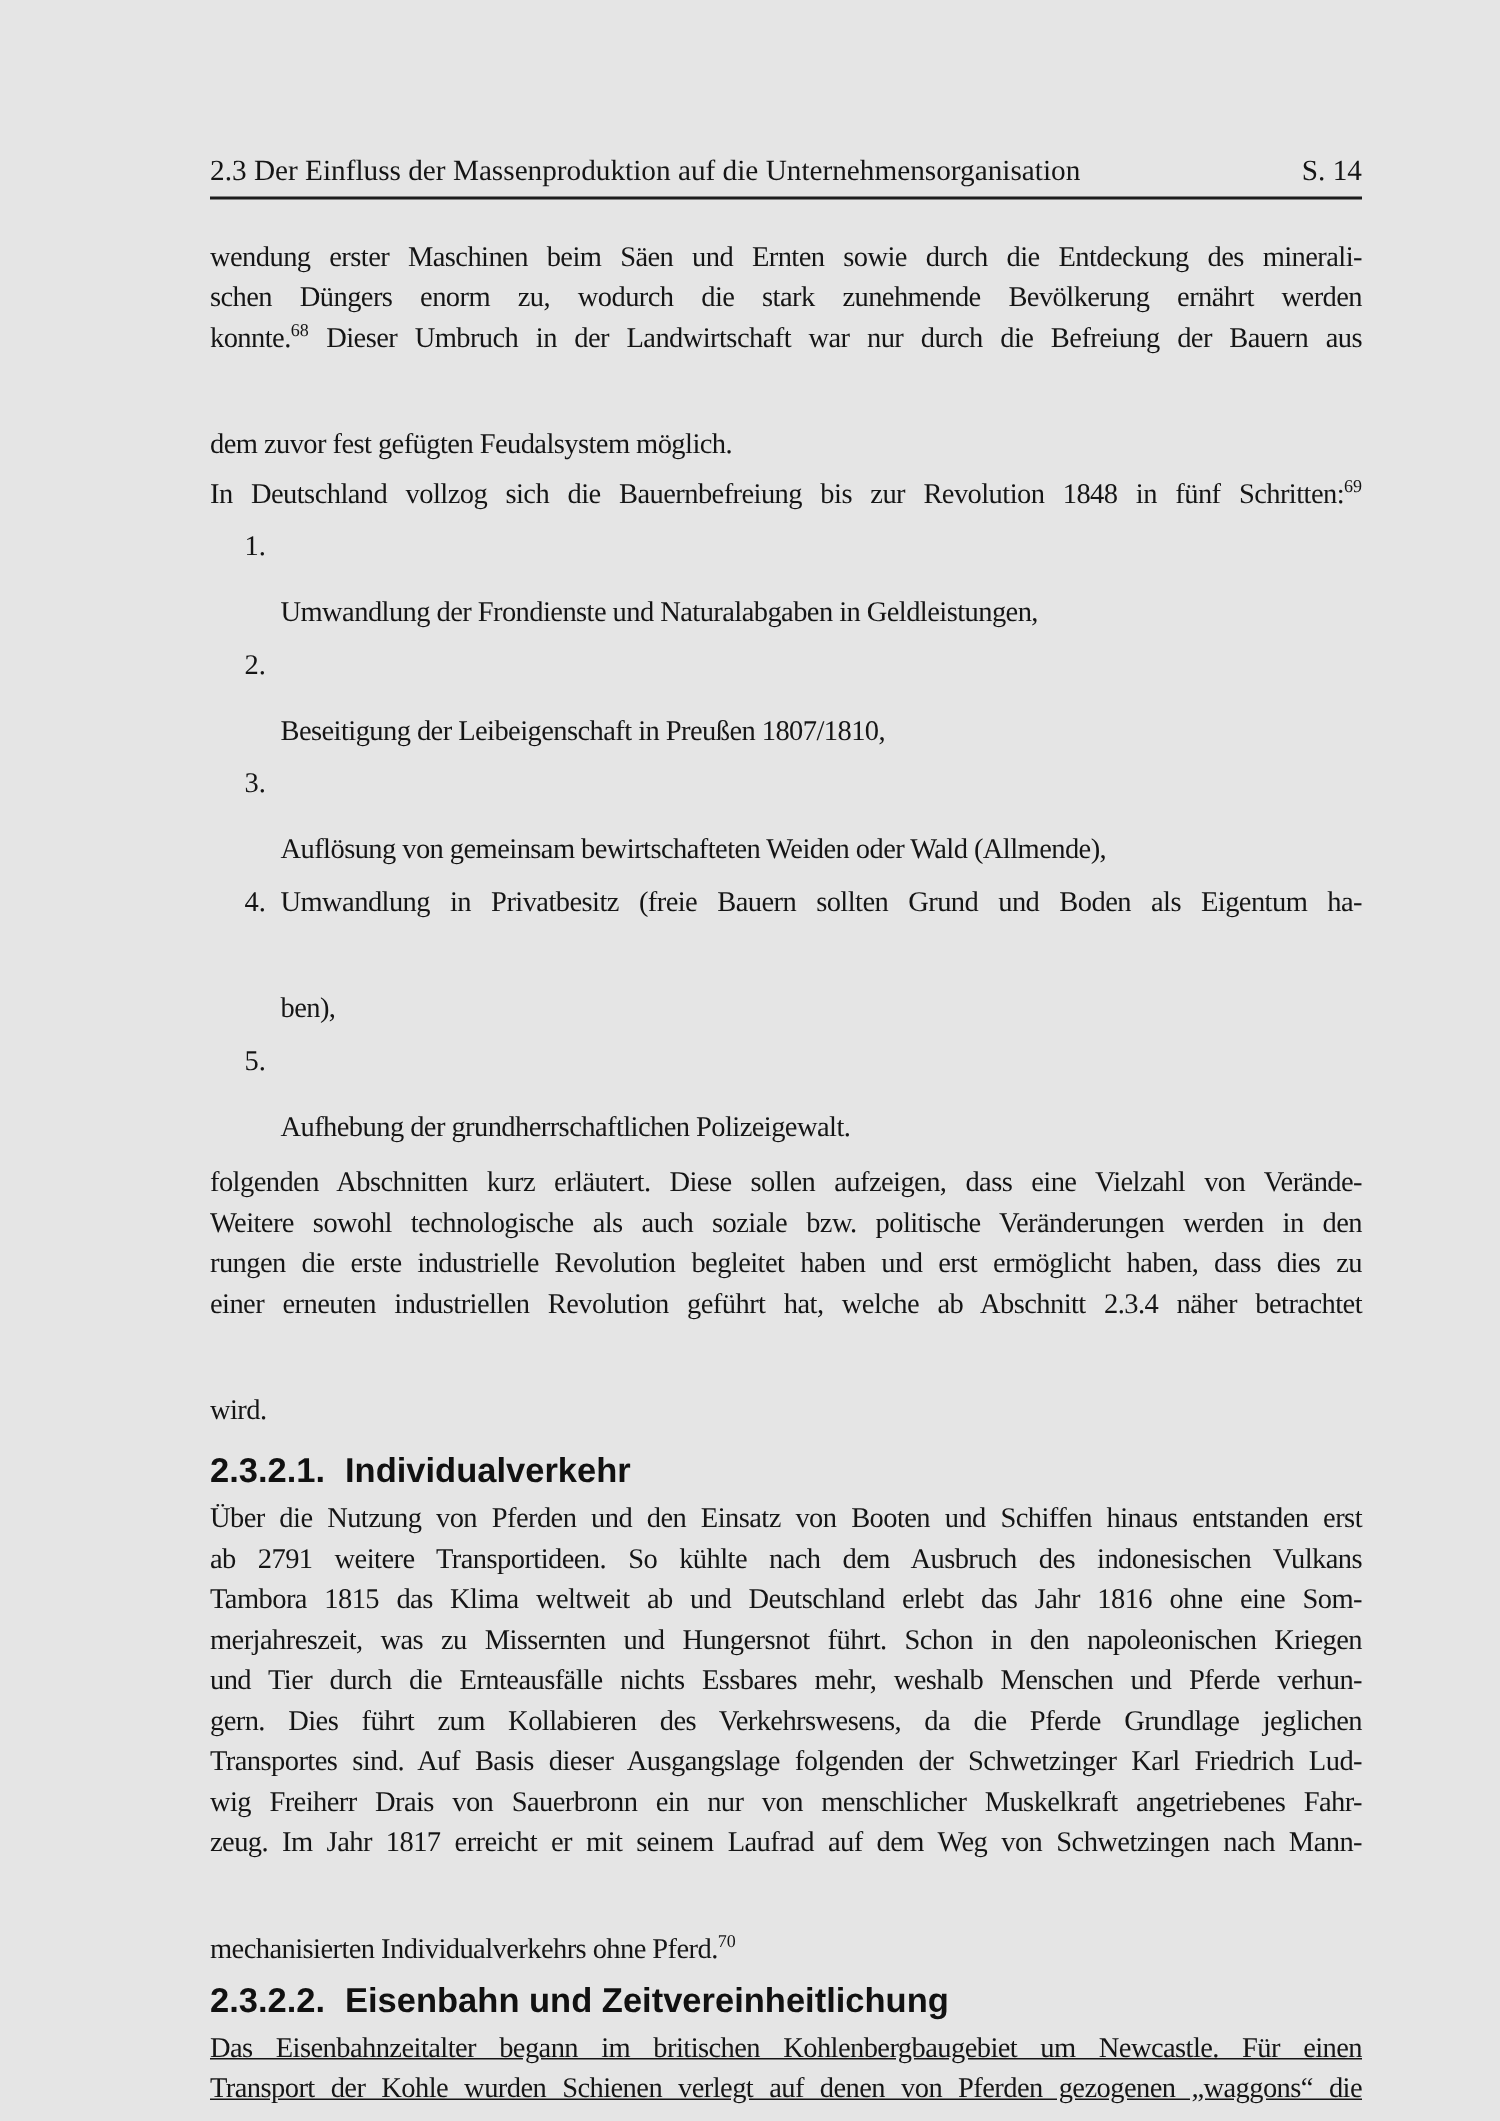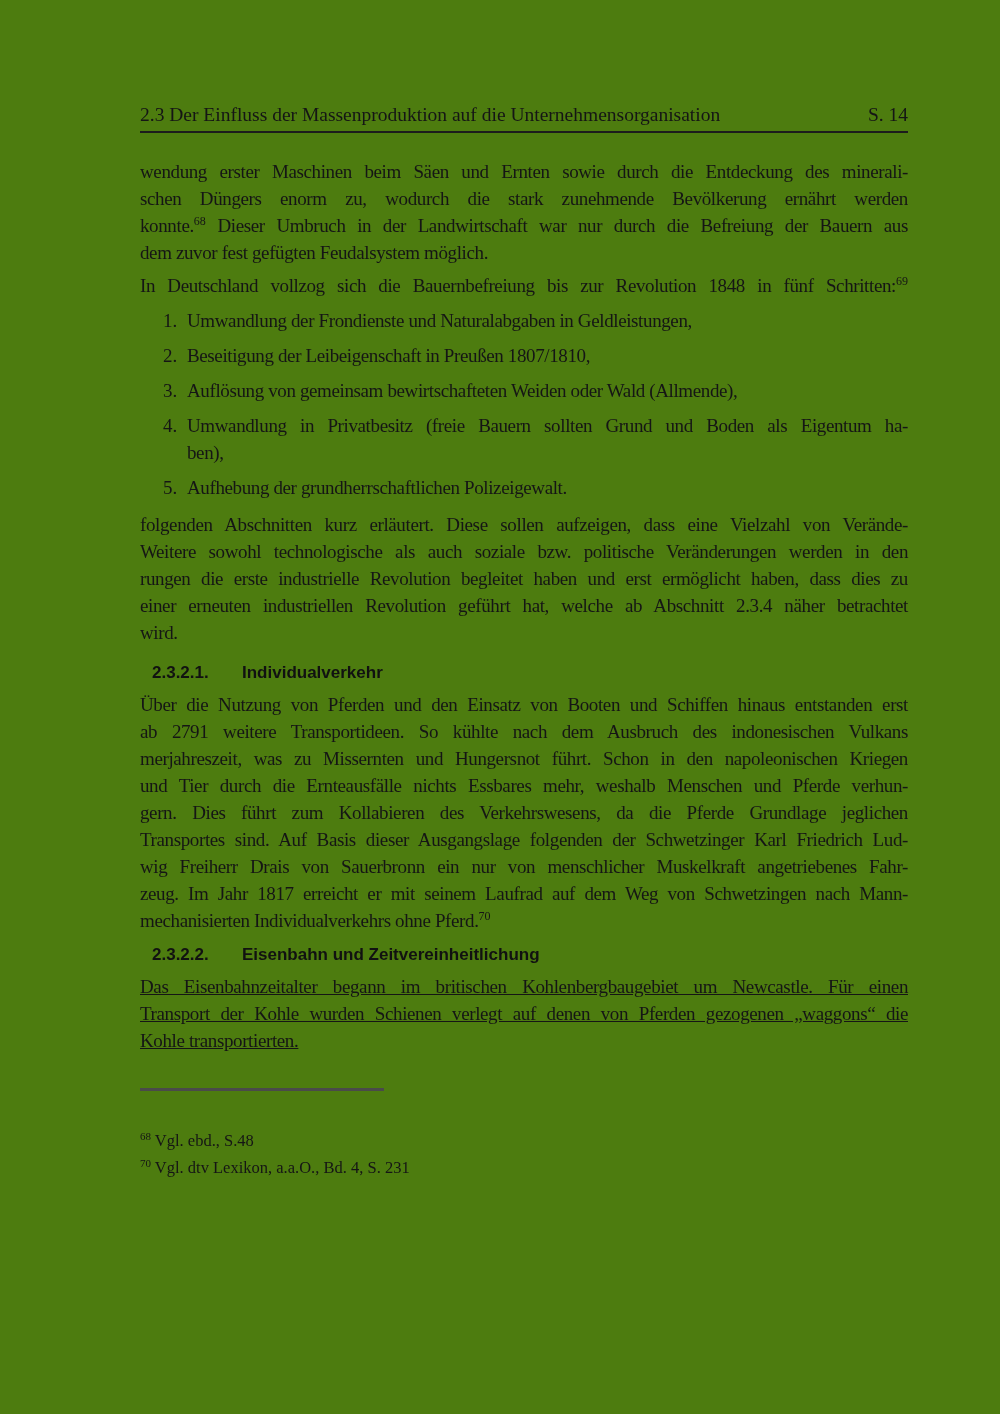--- a/index.html
+++ b/index.html
@@ -1,56 +1,55 @@
 <!DOCTYPE html>
 <html><head>
 <meta charset="utf-8">
 <style>
   html,body { margin:0; padding:0; background:#ffffff; }
   .page {
     position:relative;
     width:1000px; height:1414px;
     box-sizing:border-box;
     margin:0 auto;
-    background:#4d7c0f;
+    background:#e5e5e5;
     padding:103px 92px 0 140px;
     font-family:"Liberation Serif", serif;
     color:#151515;
   }
   
   .hdr {
     display:flex; justify-content:space-between; align-items:baseline;
     font-size:19.5px; line-height:23px;
     border-bottom:2px solid #1c1c1c;
     padding-bottom:5px;
   }
   
   .ln {
     font-size:19px; line-height:27px;
     letter-spacing:-0.02em;
     white-space:normal;
   }
   .j { text-align:justify; text-align-last:justify; }
-  .last { text-align:right; text-align-last:left; }
+  .last { text-align:right; text-align-last:left;margin-top:44px; }
   sup.fn {
     font-size:12px; line-height:0; letter-spacing:0;
     vertical-align:super;
   }
   .p1 { margin-top:25px; }
   .intro { margin-top:6px; }
   .list { margin-top:0; }
   .li { display:flex; padding-left:23px; margin-top:8px; }
   .li .num { flex:none; width:24px; font-size:19px; line-height:27px; }
   .li .txt { flex:1; }
   .p2 { margin-top:10px; }
   .heading {
     font-family:"Liberation Sans", sans-serif;
-    font-weight:bold; font-size:17px; line-height:25px;
+    font-weight:bold; font-size:23px; line-height:25px;
     color:#111;
-    margin-left:12px;
   }
   .h1 { margin-top:14px; }
   .h2 { margin-top:8px; }
   .heading .hnum { display:inline-block; width:90px; }
   .p3 { margin-top:6px; }
   .p4 { margin-top:6px;text-decoration:underline; }
   .fnrule {
     width:244px; height:0;
     border-top:3px solid #4a4a4a;
     margin-top:34px;
@@ -122,20 +121,21 @@
     <div class="ln last">wird.</div>
   </div>
 
   <div class="heading h1">
     <span class="hnum">2.3.2.1.</span><span>Individualverkehr</span>
   </div>
 
   <div class="p3">
     <div class="ln j">Über die Nutzung von Pferden und den Einsatz von Booten und Schiffen hinaus entstanden erst</div>
     <div class="ln j">ab 2791 weitere Transportideen. So kühlte nach dem Ausbruch des indonesischen Vulkans</div>
+    <div class="ln j">Tambora 1815 das Klima weltweit ab und Deutschland erlebt das Jahr 1816 ohne eine Som-</div>
     <div class="ln j">merjahreszeit, was zu Missernten und Hungersnot führt. Schon in den napoleonischen Kriegen</div>
     <div class="ln j">und Tier durch die Ernteausfälle nichts Essbares mehr, weshalb Menschen und Pferde verhun-</div>
     <div class="ln j">gern. Dies führt zum Kollabieren des Verkehrswesens, da die Pferde Grundlage jeglichen</div>
     <div class="ln j">Transportes sind. Auf Basis dieser Ausgangslage folgenden der Schwetzinger Karl Friedrich Lud-</div>
     <div class="ln j">wig Freiherr Drais von Sauerbronn ein nur von menschlicher Muskelkraft angetriebenes Fahr-</div>
     <div class="ln j">zeug. Im Jahr 1817 erreicht er mit seinem Laufrad auf dem Weg von Schwetzingen nach Mann-</div>
     <div class="ln last"><span>mechanisierten Individualverkehrs ohne Pferd.</span><sup class="fn">70</sup></div>
   </div>
 
   <div class="heading h2">

